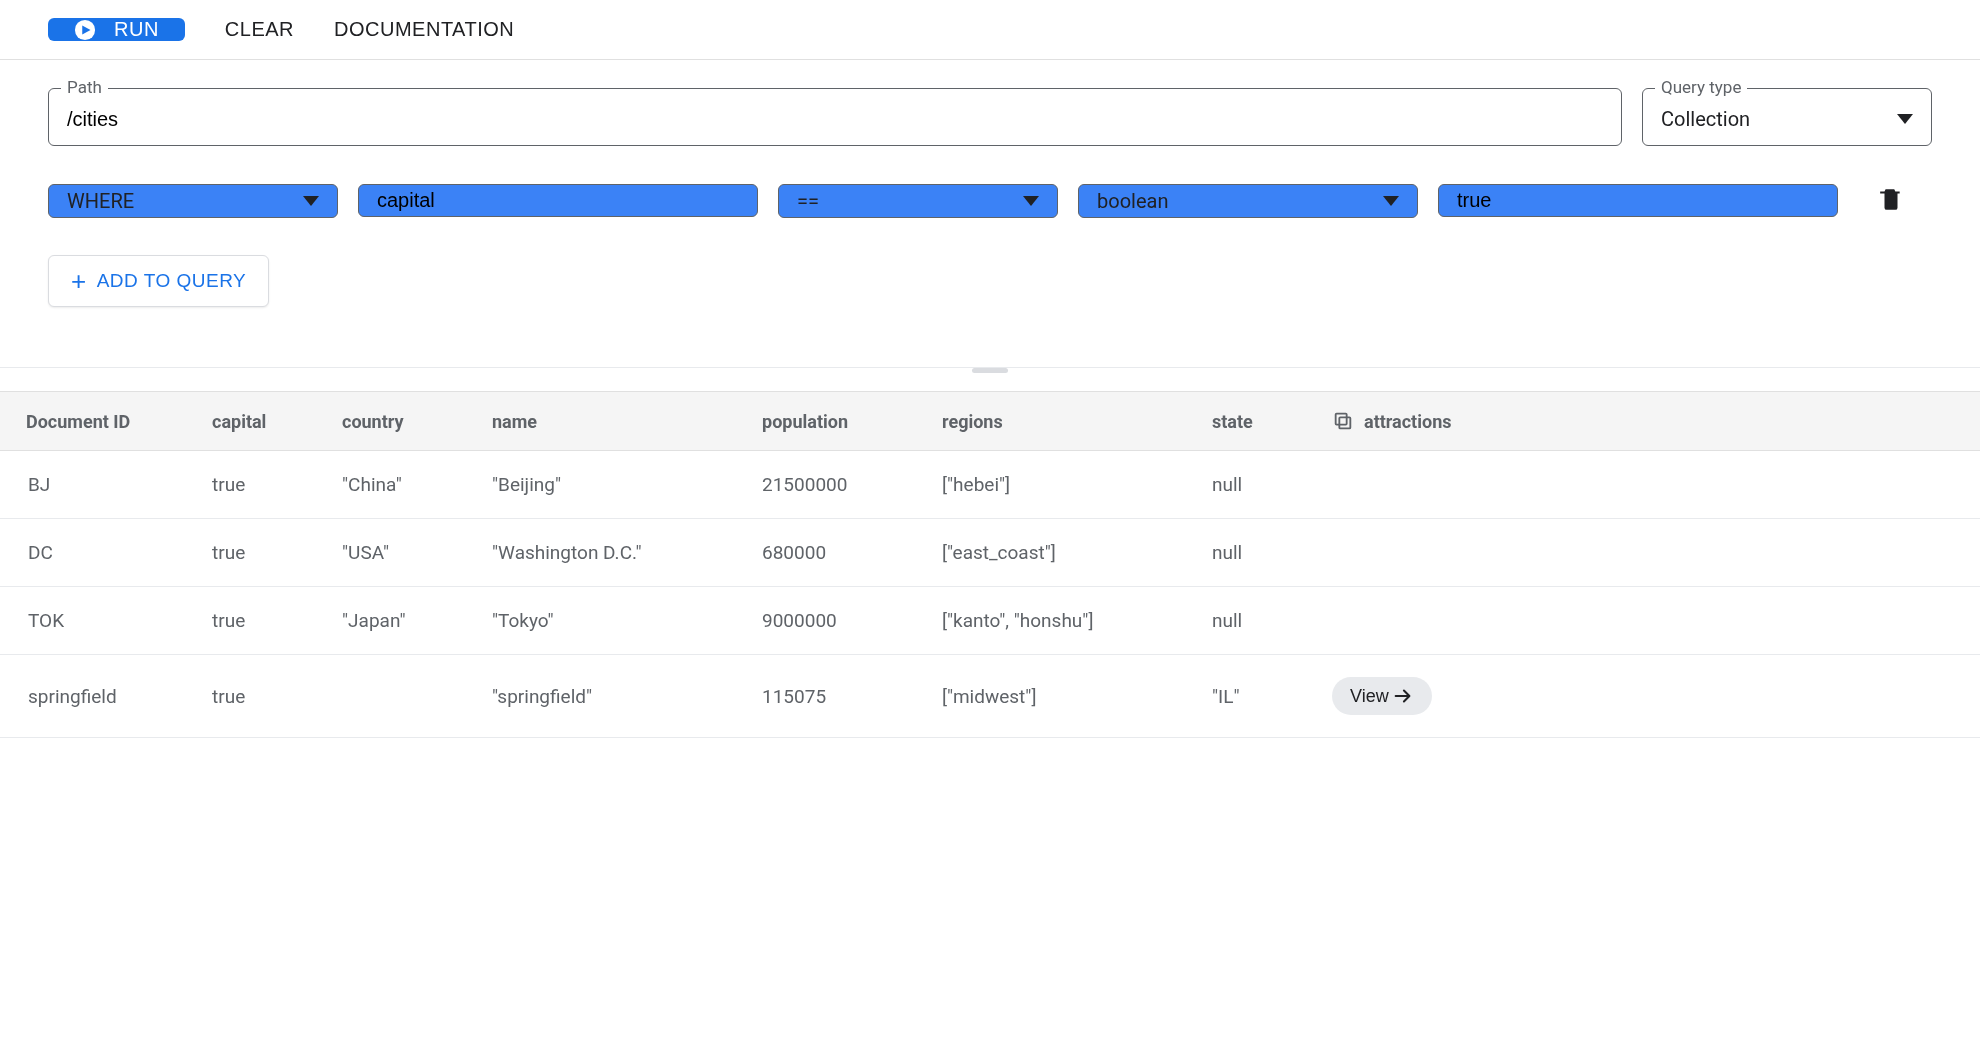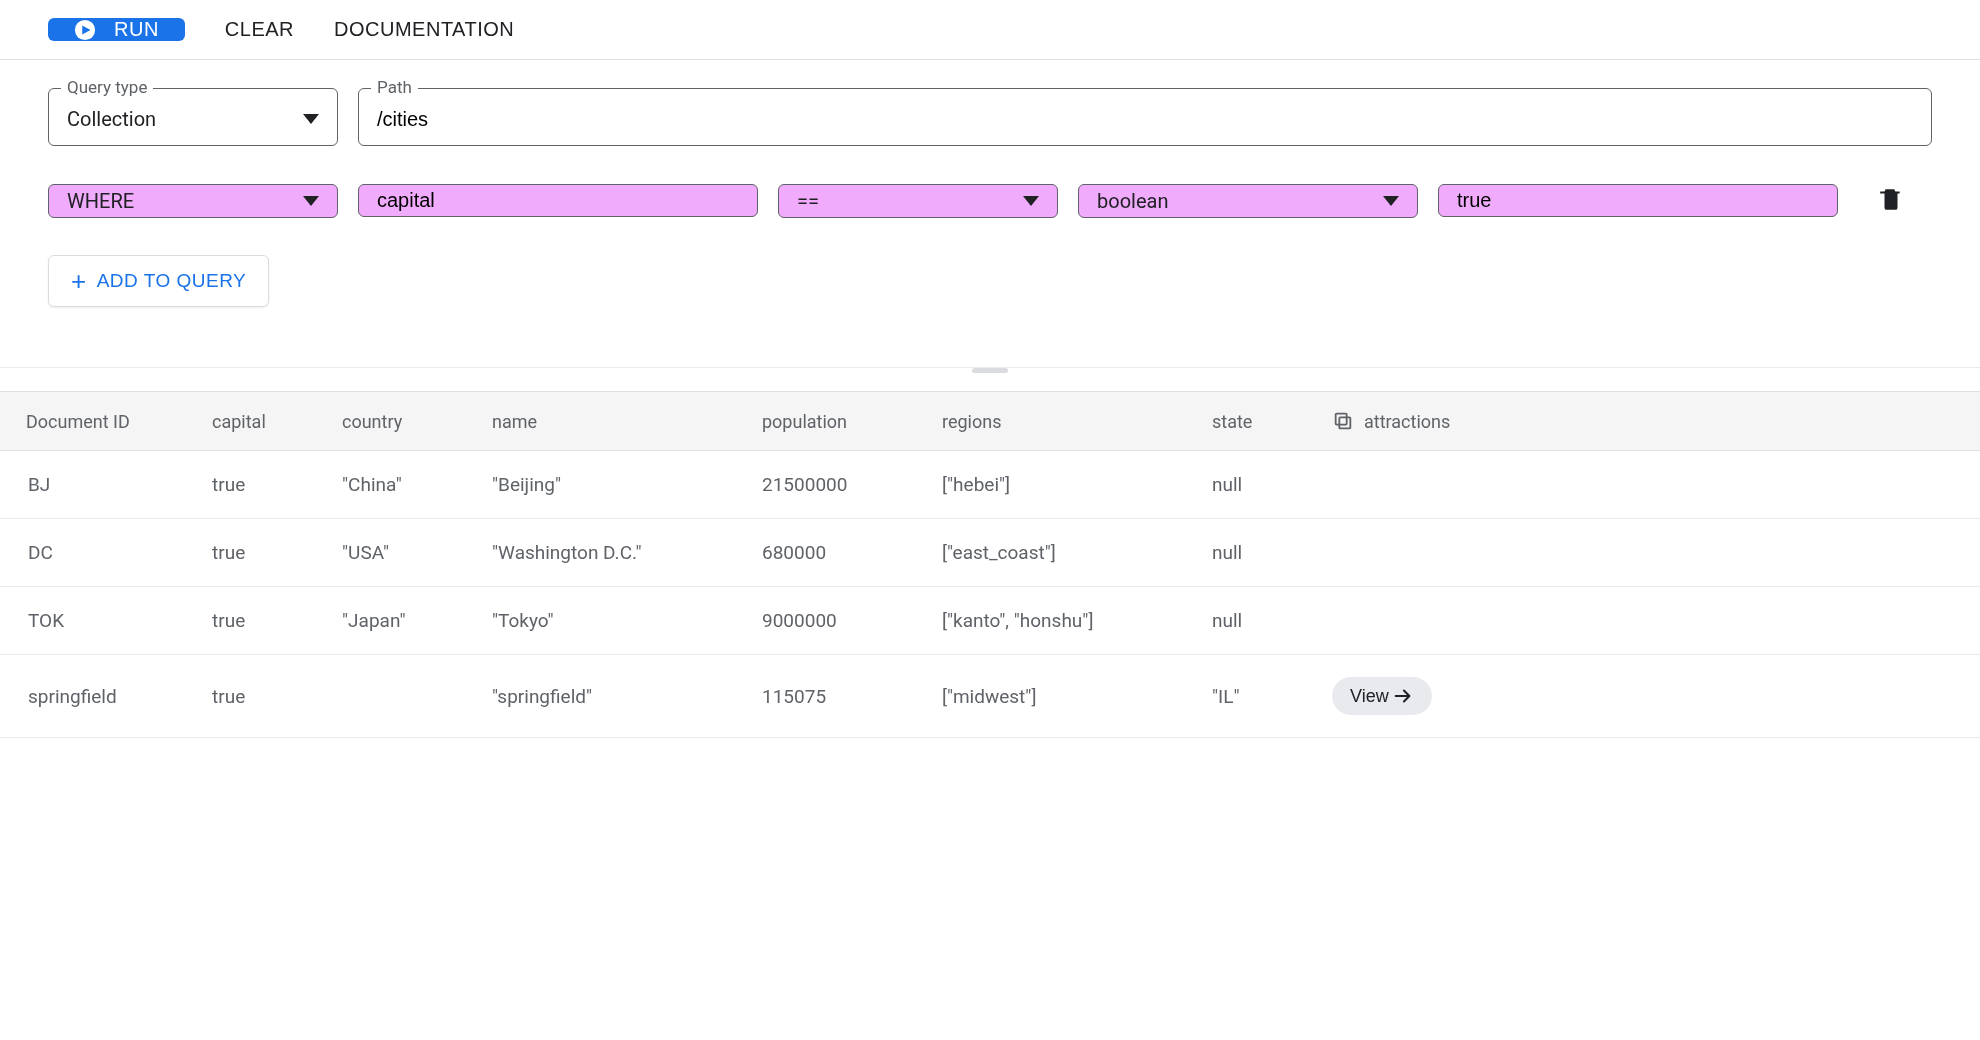--- a/index.html
+++ b/index.html
@@ -14,21 +14,21 @@
 
 .row1 { display: flex; gap: 20px; margin-bottom: 32px; }
 .fieldset { position: relative; border: 1.5px solid #5f6368; border-radius: 6px; padding: 18px 18px 14px 18px; display: flex; align-items: center; }
 .fieldset .legend { position: absolute; top: -12px; left: 12px; background: #fff; padding: 0 6px; font-size: 17px; color: #5f6368; }
 .qtype { width: 290px; justify-content: space-between; }
 .qtype .val { font-size: 20px; }
 .path-box { flex: 1; }
 .path-box input { border: none; outline: none; font-size: 20px; width: 100%; background: transparent; }
 
 .row2 { display: flex; gap: 20px; align-items: center; margin-bottom: 32px; }
-.sel, .txtin { border: 1.5px solid #5f6368; border-radius: 6px; padding: 4px 18px; font-size: 20px; display: flex; align-items: center; justify-content: space-between; background: #f0abfc; }
+.sel, .txtin { border: 1.5px solid #5f6368; border-radius: 6px; padding: 4px 18px; font-size: 20px; display: flex; align-items: center; justify-content: space-between; background: #3b82f6; }
 .sel { cursor: pointer; }
 .where-sel { width: 290px; }
 .field-in { width: 400px; }
 .op-sel { width: 280px; }
 .type-sel { width: 340px; }
 .val-in { width: 400px; }
 .txtin input { border: none; outline: none; font-size: 20px; width: 100%; background: transparent; }
 .caret { width: 0; height: 0; border-left: 8px solid transparent; border-right: 8px solid transparent; border-top: 10px solid #202124; }
 .trash-btn { background: none; border: none; cursor: pointer; padding: 8px; margin-left: 12px; }
 .trash-btn svg { width: 26px; height: 26px; fill: #202124; }
@@ -37,21 +37,21 @@
 .add-btn .plus { font-size: 26px; font-weight: 400; line-height: 1; }
 
 .divider-handle { height: 6px; display: flex; justify-content: center; align-items: center; border-top: 1px solid #e8eaed; }
 .divider-handle .grip { width: 36px; height: 5px; background: #dadce0; border-radius: 3px; }
 
 .results { padding: 18px 0 0 0; }
 .results h2 { font-size: 28px; font-weight: 400; color: #202124; padding: 8px 48px 24px 48px; }
 
 table { width: 100%; border-collapse: collapse; }
 thead tr { background: #f5f5f5; border-top: 1px solid #e0e0e0; border-bottom: 1px solid #e0e0e0; }
-th { text-align: left; font-weight: 400; font-size: 18px; color: #5f6368; padding: 18px 12px; }
+th { text-align: left; font-weight: 700; font-size: 18px; color: #5f6368; padding: 18px 12px; }
 th:first-child { padding-left: 26px; }
 tbody tr { border-bottom: 1px solid #e8eaed; }
 td { padding: 22px 12px; font-size: 19px; color: #5f6368; }
 td:first-child { padding-left: 28px; }
 .attr-hdr { display: flex; align-items: center; gap: 10px; }
 .attr-hdr svg { width: 22px; height: 22px; stroke: #5f6368; fill: none; stroke-width: 2; }
 .view-chip { display: inline-flex; align-items: center; gap: 3px; background: #e8eaed; border-radius: 20px; padding: 8px 18px; color: #202124; font-size: 18px; cursor: pointer; border: none; }
 .view-chip svg { width: 22px; height: 22px; }
 
 .col-id { width: 200px; }
@@ -72,28 +72,28 @@
         <path d="M9 7 L18 12 L9 17 Z" fill="#1a73e8"></path>
       </svg>
     <span>RUN</span>
   </button>
   <button class="text-btn">CLEAR</button>
   <button class="text-btn">DOCUMENTATION</button>
 </div>
 
 <div class="query-area">
   <div class="row1">
+    <div class="fieldset path-box">
+      <span class="legend">Path</span>
+      <input type="text" value="/cities" style="">
+    </div>
     <div class="fieldset qtype">
       <span class="legend">Query type</span>
       <span class="val">Collection</span>
       <span class="caret"></span>
-    </div>
-    <div class="fieldset path-box">
-      <span class="legend">Path</span>
-      <input type="text" value="/cities" style="">
     </div>
   </div>
 
   <div class="row2">
     <div class="sel where-sel">
       <span>WHERE</span>
       <span class="caret"></span>
     </div>
     <div class="txtin field-in">
       <input type="text" value="capital" style="">

